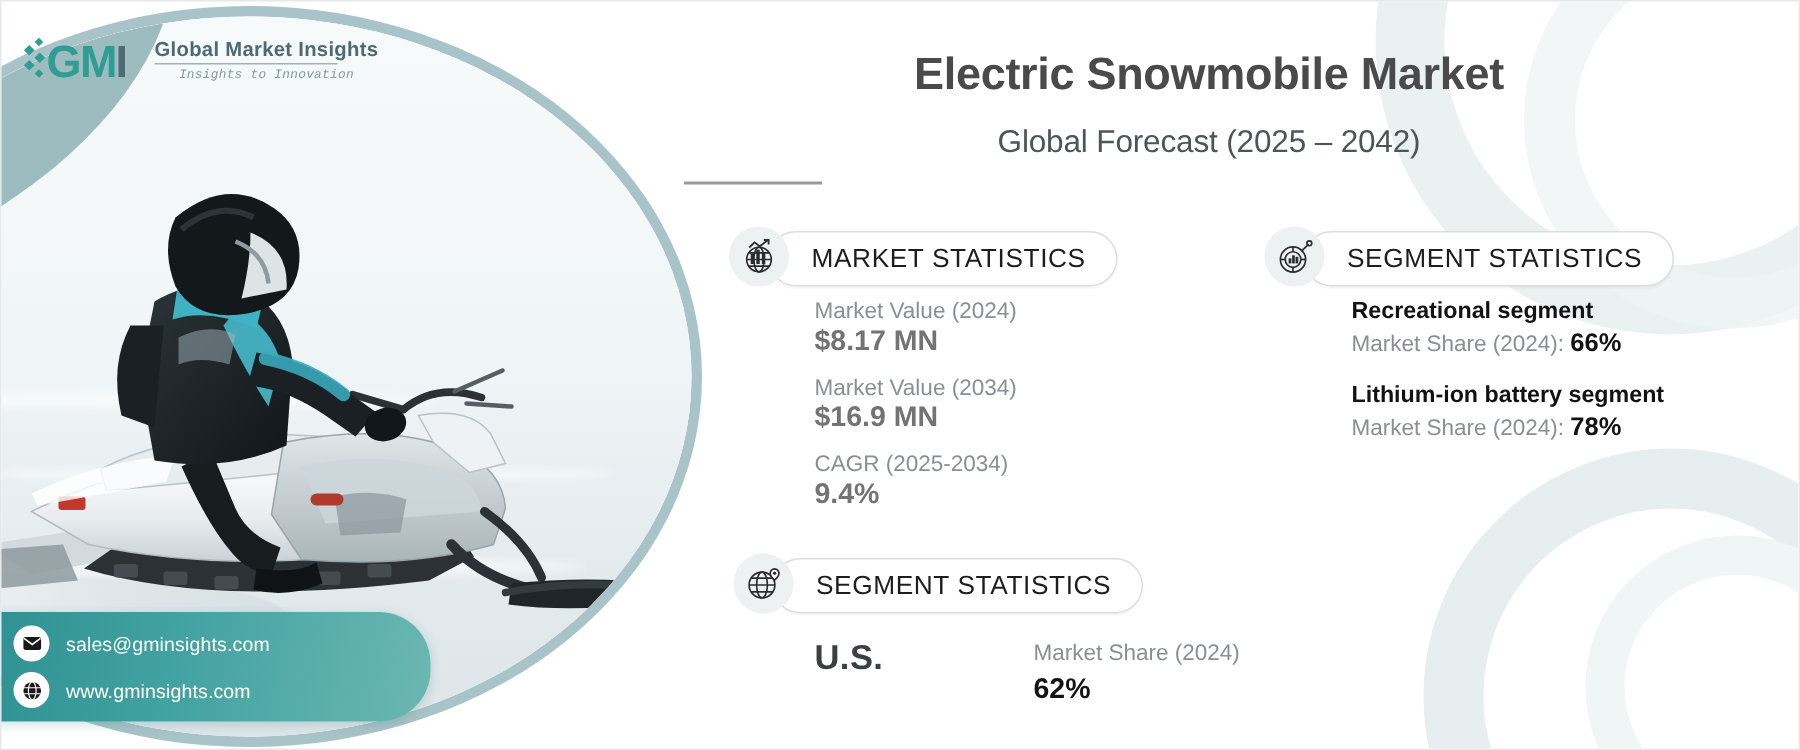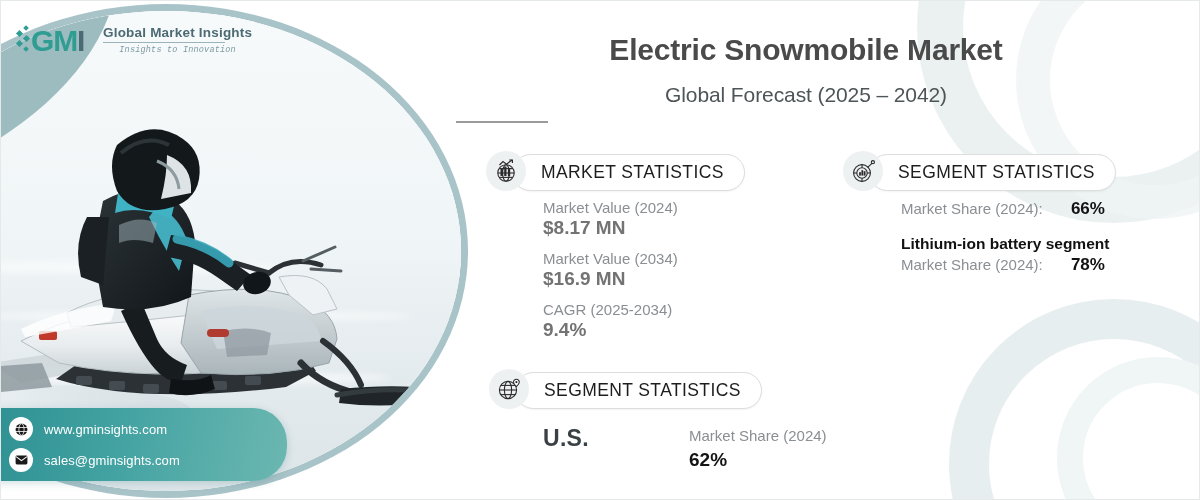--- a/index.html
+++ b/index.html
@@ -234,21 +234,21 @@
     color: #121212;
     margin-bottom: 2px;
     white-space: nowrap;
   }
   .seg-share {
     font-size: 15px;
     color: #8a8f93;
     margin-bottom: 16px;
     white-space: nowrap;
   }
-  .seg-share b { color: #121212; font-size: 17px; margin-left: 24px; }
+  .seg-share b { color: #121212; font-size: 17px; }
 
   .country-name {
     position: absolute;
     font-size: 23px;
     font-weight: bold;
     color: #3a4145;
     letter-spacing: .3px;
   }
   .country-lbl {
     position: absolute;
@@ -388,39 +388,39 @@
     <div class="logo-text-wrap">
       <div class="logo-title">Global Market Insights</div>
       <div class="logo-rule"></div>
       <div class="logo-tag">Insights to Innovation</div>
     </div>
   </div>
 
   <div class="contact">
     <div class="contact-row">
       <span class="contact-ico">
+        <svg width="13" height="10" viewBox="0 0 13 10">
+          <rect x="0.6" y="0.6" width="11.8" height="8.8" rx="1.4" fill="#1a1a1a"></rect>
+          <path d="M1 1.6 L6.5 5.6 L12 1.6" stroke="#ffffff" stroke-width="1.1" fill="none"></path>
+        </svg>
+      </span>
+      <span class="contact-txt">sales@gminsights.com</span>
+    </div>
+    <div class="contact-row">
+      <span class="contact-ico">
         <svg width="13" height="13" viewBox="0 0 13 13">
           <circle cx="6.5" cy="6.5" r="5.9" fill="#1a1a1a"></circle>
           <g stroke="#ffffff" stroke-width=".8" fill="none">
             <ellipse cx="6.5" cy="6.5" rx="2.6" ry="5.9"></ellipse>
             <line x1="0.8" y1="4.5" x2="12.2" y2="4.5"></line>
             <line x1="0.8" y1="8.5" x2="12.2" y2="8.5"></line>
           </g>
         </svg>
       </span>
       <span class="contact-txt">www.gminsights.com</span>
-    </div>
-    <div class="contact-row">
-      <span class="contact-ico">
-        <svg width="13" height="10" viewBox="0 0 13 10">
-          <rect x="0.6" y="0.6" width="11.8" height="8.8" rx="1.4" fill="#1a1a1a"></rect>
-          <path d="M1 1.6 L6.5 5.6 L12 1.6" stroke="#ffffff" stroke-width="1.1" fill="none"></path>
-        </svg>
-      </span>
-      <span class="contact-txt">sales@gminsights.com</span>
     </div>
   </div>
 
   <div class="content">
 
     <div class="title">Electric Snowmobile Market</div>
     <div class="subtitle">Global Forecast (2025 – 2042)</div>
     <div class="divider"></div>
 
     <div class="pill-head" style="left:35px; top:150px;">
@@ -471,20 +471,21 @@
             <rect x="13.7" y="13.2" width="1.8" height="4.4"></rect>
           </g>
           <path d="M17.5 9.6 L22.4 4.8" stroke="#2b2b2b" stroke-width="1.1" fill="none"></path>
           <circle cx="22.9" cy="4.2" r="1.6" stroke="#2b2b2b" stroke-width="1.1" fill="none"></circle>
         </svg>
       </span>
       <span class="pill-label">SEGMENT STATISTICS</span>
     </div>
 
     <div class="stat-block" style="left:450px; top:198px;">
+      <div class="seg-name">Recreational segment</div>
       <div class="seg-share"><span>Market Share (2024): </span><b>66%</b></div>
       <div class="seg-name">Lithium-ion battery segment</div>
       <div class="seg-share"><span>Market Share (2024): </span><b>78%</b></div>
     </div>
 
     <div class="pill-head" style="left:38px; top:368px;">
       <span class="pill-icon">
         <svg width="26" height="26" viewBox="0 0 26 26">
           <g stroke="#2b2b2b" stroke-width="1.1" fill="none">
             <circle cx="12" cy="14" r="8.6"></circle>

